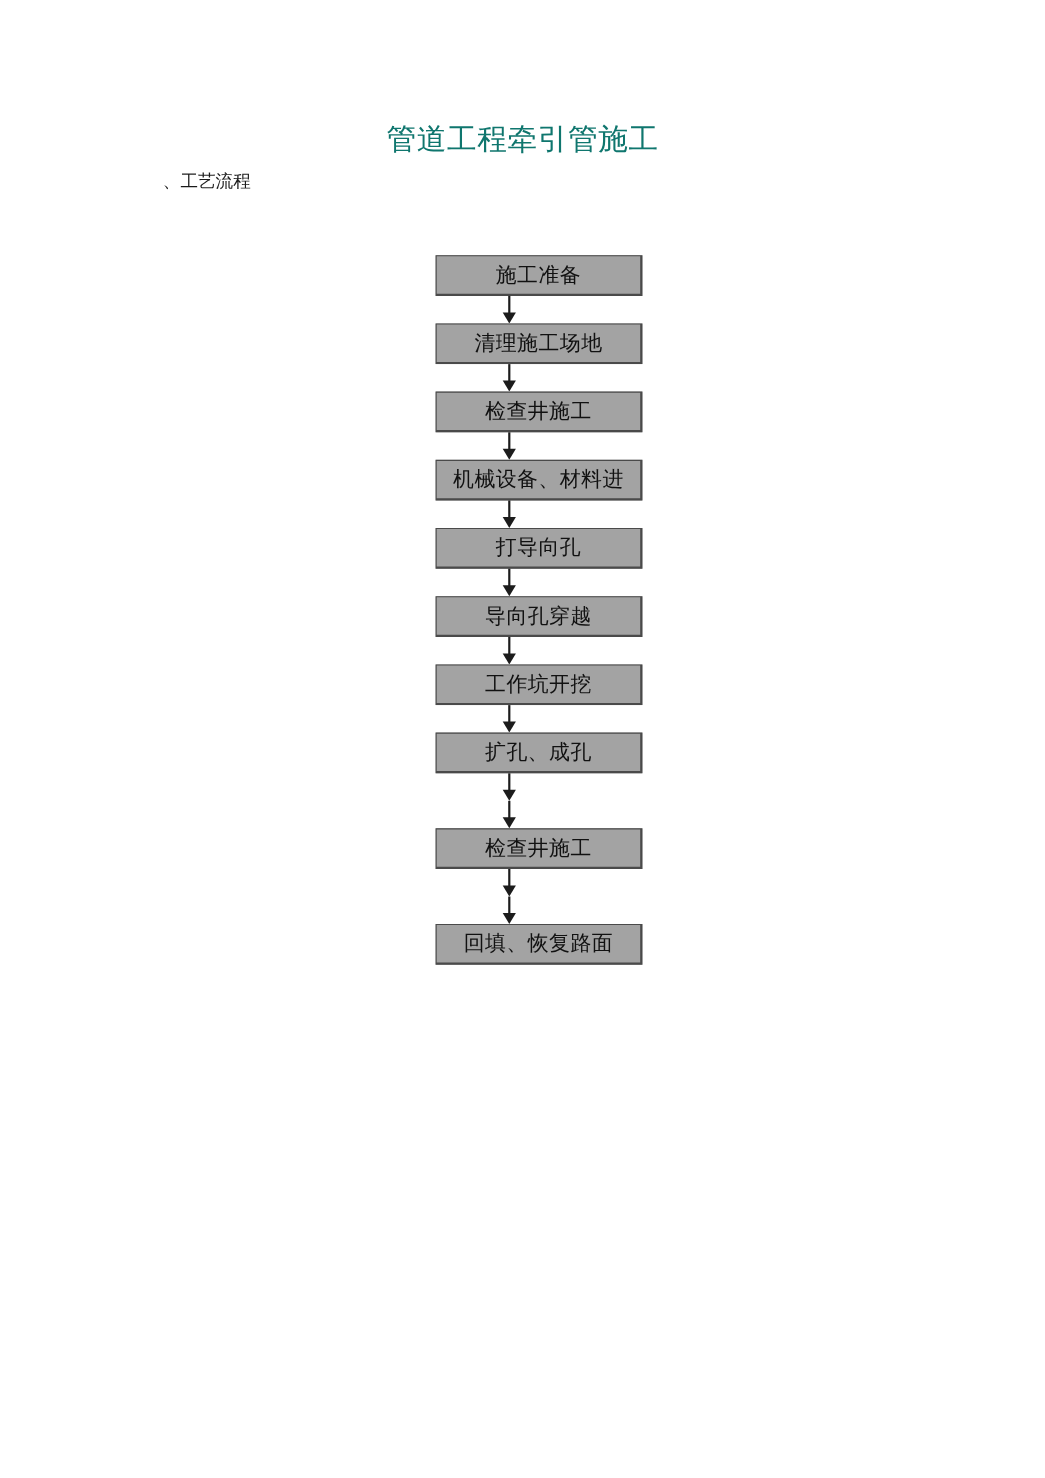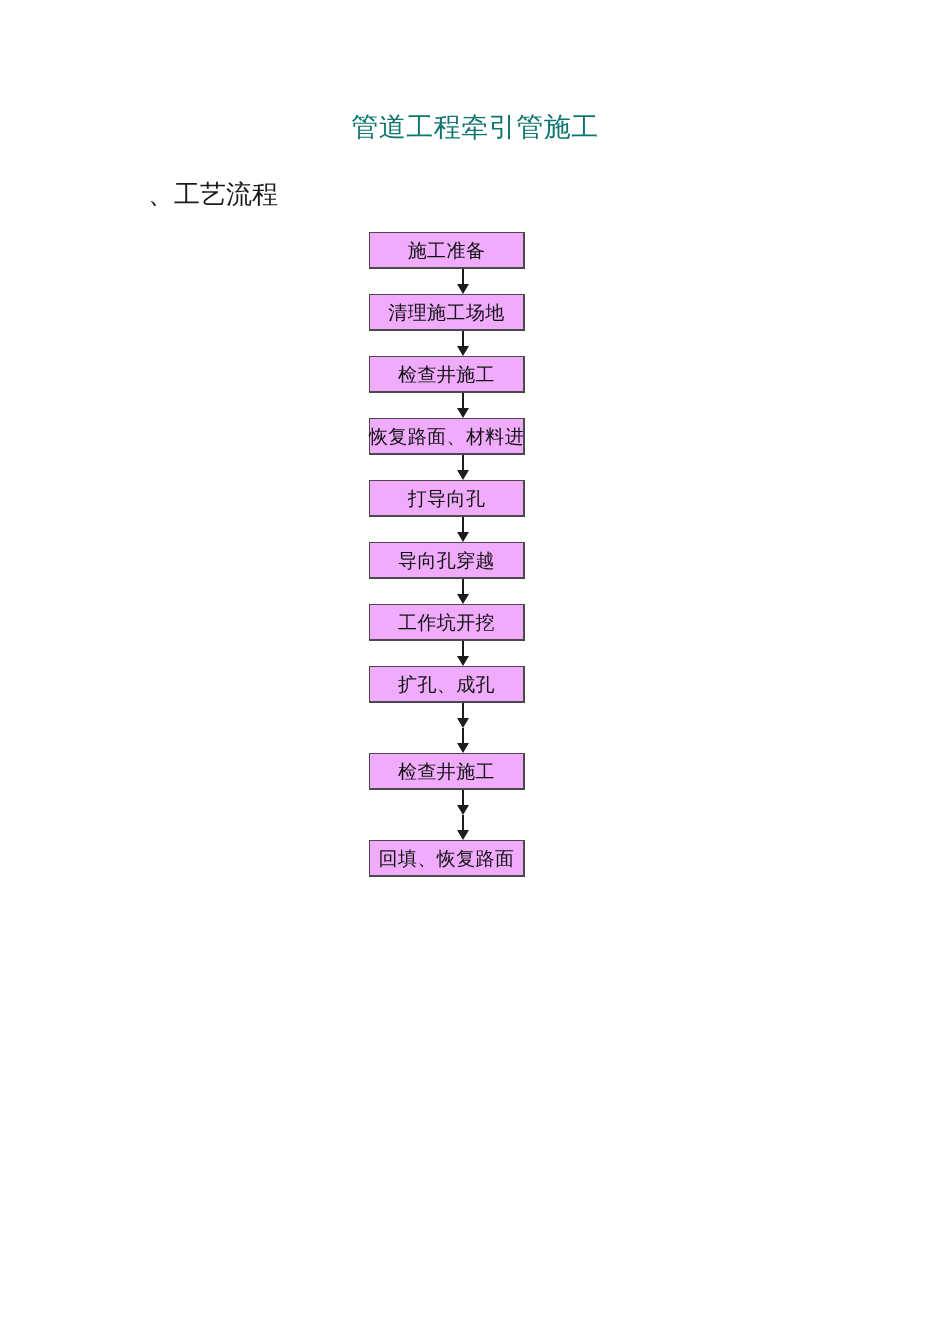--- a/index.html
+++ b/index.html
@@ -33,50 +33,51 @@
     font-size: 27px;
     line-height: 34px;
     letter-spacing: 0.5px;
     color: #0f766e;
     white-space: nowrap;
   }
 
   
   #section-heading {
     position: absolute;
-    top: 181px;
+    top: 152px;
     left: 148px;
     font-family: "DejaVu Serif", "Liberation Serif", serif;
-    font-size: 26px;
+    font-size: 16px;
     line-height: 26px;
     color: #1a1a1a;
     white-space: nowrap;
   }
 
   
   #flowchart {
     position: absolute;
     top: 232px;
     left: 369px;
     width: 188px;
   }
 
   .flow-step {
     position: relative;
-    width: 156px;
+    width: 188px;
     box-sizing: border-box;
     height: 37px;
     border: 1px solid #4a4a4a;
     border-right-width: 2px;
     border-bottom-width: 2px;
-    background: #f0abfc;
+    background: #a3a3a3;
     display: flex;
     align-items: center;
     justify-content: center;
     box-shadow: 0 0 0 0 transparent;
+    margin-left: 27px;
   }
 
   .flow-step .step-label {
     font-family: "DejaVu Serif", "Liberation Serif", serif;
     font-size: 19px;
     line-height: 19px;
     color: #111111;
     white-space: nowrap;
     letter-spacing: 0.4px;
   }
@@ -136,21 +137,21 @@
         <span class="head"></span>
       </div>
       <div class="flow-step">
         <span class="step-label">检查井施工</span>
       </div>
       <div class="flow-connector">
         <span class="shaft"></span>
         <span class="head"></span>
       </div>
       <div class="flow-step">
-        <span class="step-label">恢复路面、材料进</span>
+        <span class="step-label">机械设备、材料进</span>
       </div>
       <div class="flow-connector">
         <span class="shaft"></span>
         <span class="head"></span>
       </div>
       <div class="flow-step">
         <span class="step-label">打导向孔</span>
       </div>
       <div class="flow-connector">
         <span class="shaft"></span>

